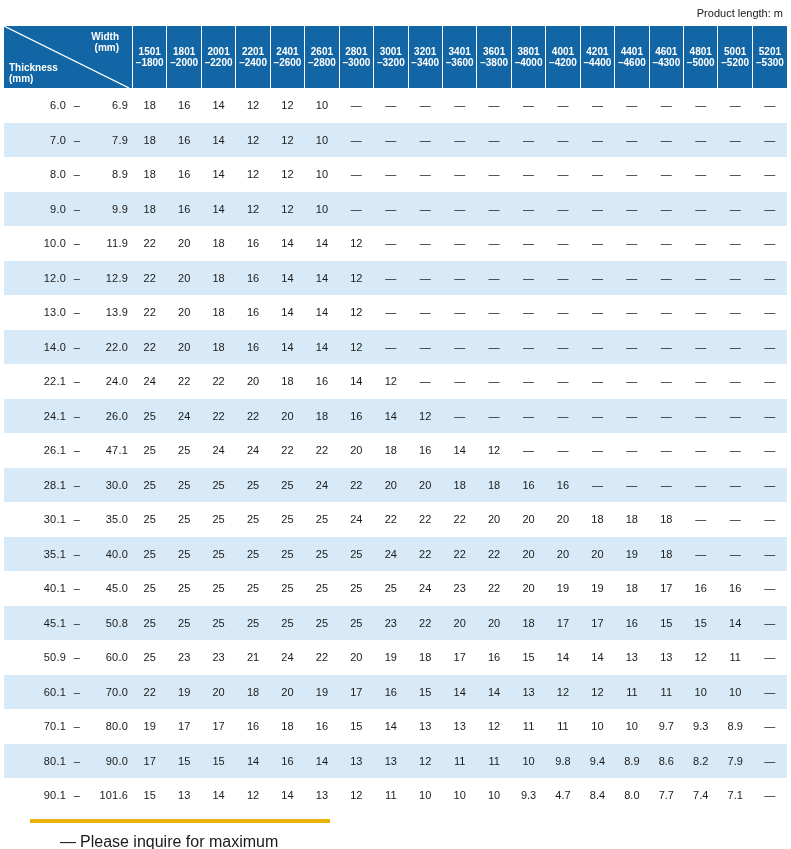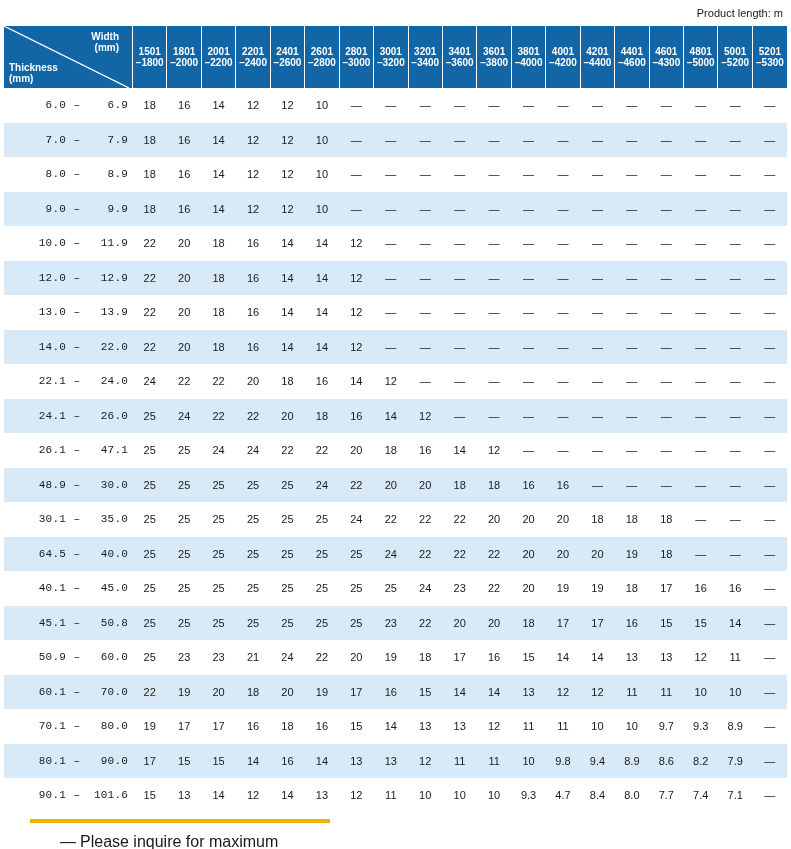--- a/index.html
+++ b/index.html
@@ -89,21 +89,20 @@
     vertical-align: middle;
     padding: 0;
     color: #1a1a1a;
   }
   tbody tr.alt td { background: #d8eaf7; }
   tbody tr td.thk {
     text-align: left;
     padding: 0 0 0 28px;
     white-space: nowrap;
     letter-spacing: 0.2px;
-    font-family: Liberation Mono, monospace;
   }
   .thk .lo { display: inline-block; width: 34px; text-align: right; }
   .thk .dash { display: inline-block; width: 22px; text-align: center; }
   .thk .hi { display: inline-block; width: 40px; text-align: right; }
 
   .footnote {
     font-size: 16px;
     color: #1a1a1a;
     padding: 10px 0 0 30px;
     border-top: 4px solid #eab308;
@@ -472,21 +471,21 @@
           <td>—</td>
           <td>—</td>
           <td>—</td>
           <td>—</td>
           <td>—</td>
           <td>—</td>
           <td>—</td>
           <td>—</td>
         </tr>
         <tr class="alt">
-          <td class="thk"><span class="lo">48.9</span><span class="dash">–</span><span class="hi">30.0</span></td>
+          <td class="thk"><span class="lo">28.1</span><span class="dash">–</span><span class="hi">30.0</span></td>
           <td>25</td>
           <td>25</td>
           <td>25</td>
           <td>25</td>
           <td>25</td>
           <td>24</td>
           <td>22</td>
           <td>20</td>
           <td>20</td>
           <td>18</td>
@@ -516,21 +515,21 @@
           <td>20</td>
           <td>20</td>
           <td>18</td>
           <td>18</td>
           <td>18</td>
           <td>—</td>
           <td>—</td>
           <td>—</td>
         </tr>
         <tr class="alt">
-          <td class="thk"><span class="lo">64.5</span><span class="dash">–</span><span class="hi">40.0</span></td>
+          <td class="thk"><span class="lo">35.1</span><span class="dash">–</span><span class="hi">40.0</span></td>
           <td>25</td>
           <td>25</td>
           <td>25</td>
           <td>25</td>
           <td>25</td>
           <td>25</td>
           <td>25</td>
           <td>24</td>
           <td>22</td>
           <td>22</td>

